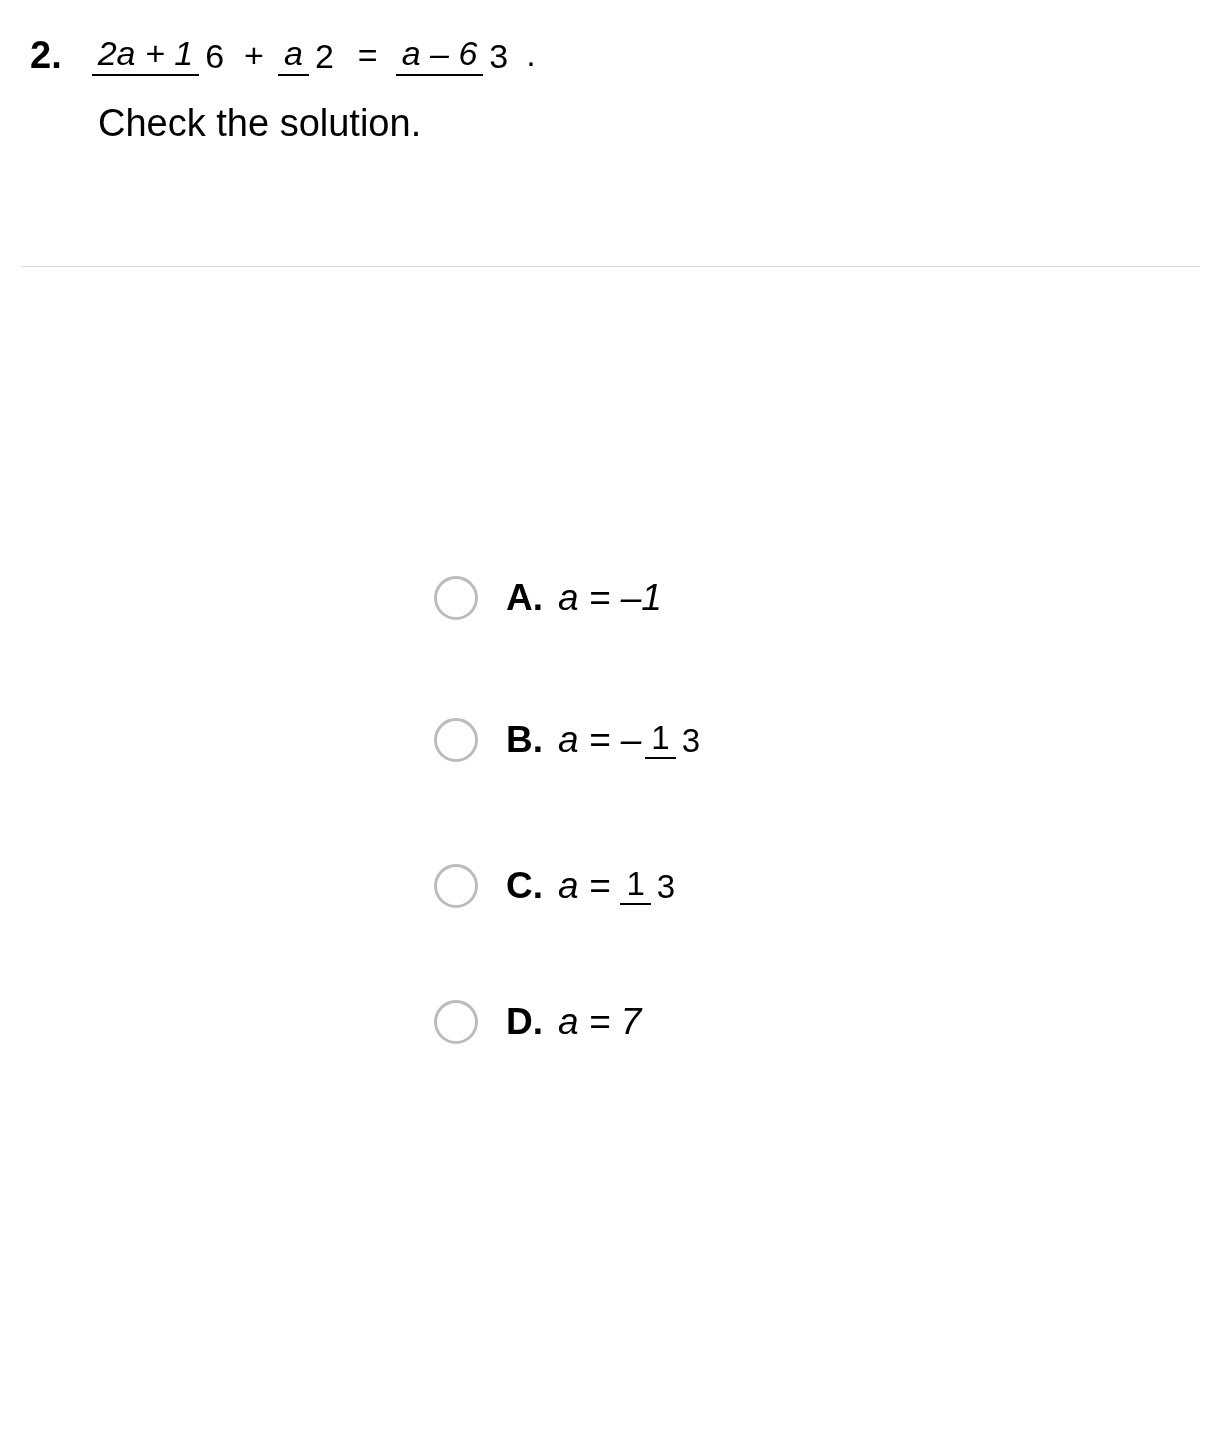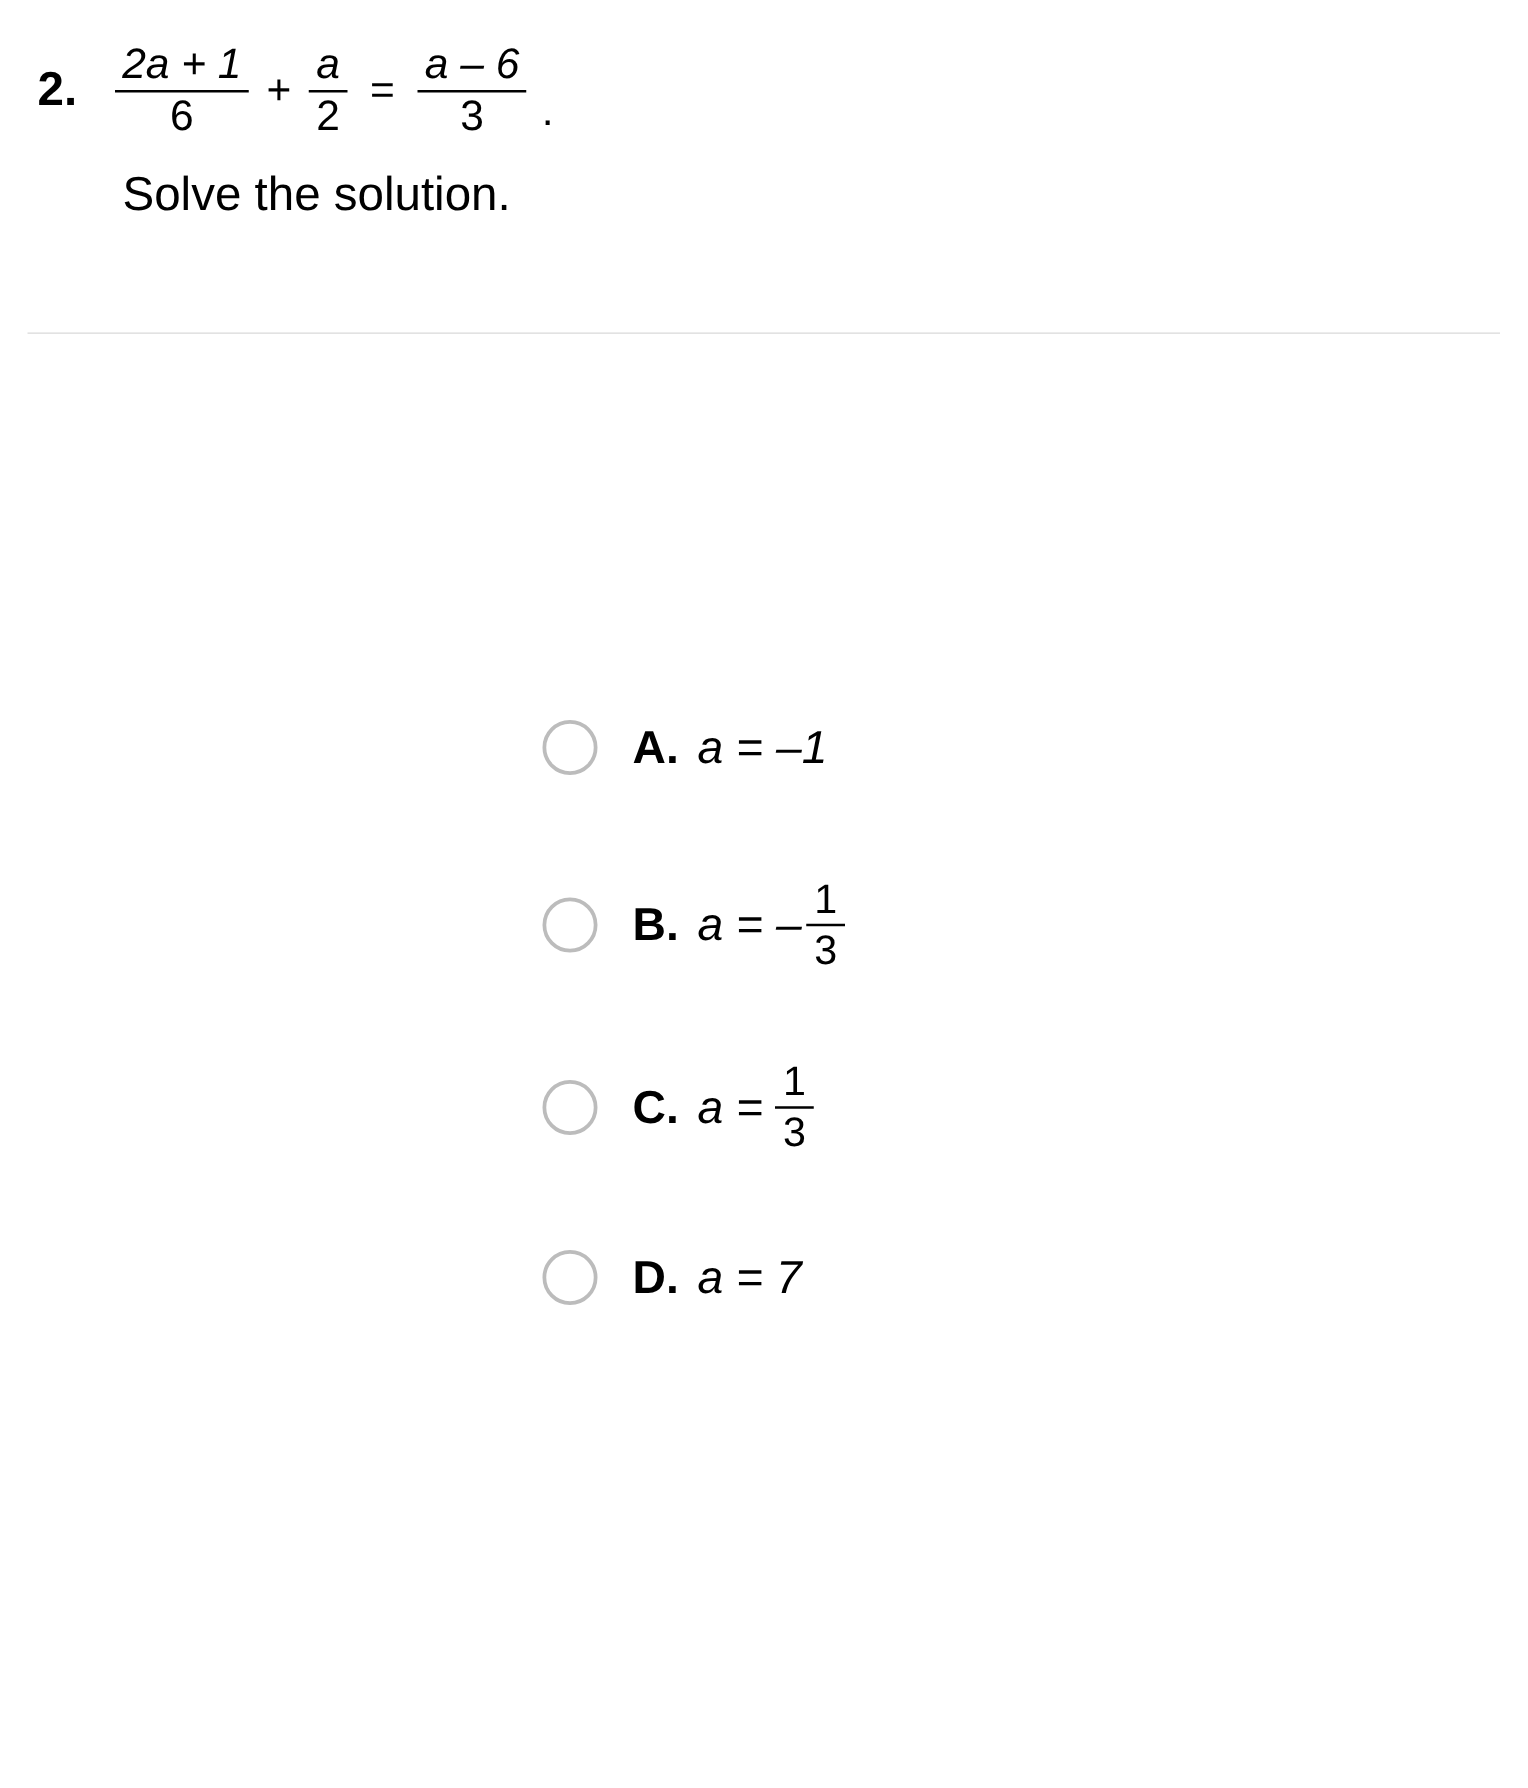--- a/index.html
+++ b/index.html
@@ -42,21 +42,21 @@
   }
   .stem-line2 {
     padding-left: 68px;
     margin-top: 24px;
     font-size: 38px;
   }
 
   
   .frac {
     display: inline-flex;
-    flex-direction: column;
+    flex-direction: row;
     align-items: center;
     justify-content: center;
     vertical-align: middle;
     margin: 0 4px;
     line-height: 1.05;
     text-align: right;
   }
   .frac .num {
     padding: 0 6px 2px 6px;
     border-bottom: 2.5px solid #000;
@@ -162,21 +162,21 @@
 
         <span class="frac">
           <span class="num italic">a – 6</span>
           <span class="den">3</span>
         </span>
 
         <span class="period">.</span>
       </span>
     </div>
 
-    <div class="stem-line2">Solve the solution.</div>
+    <div class="stem-line2">Check the solution.</div>
   </div>
 
   <div class="divider"></div>
 
   <div class="options">
 
     <div class="option-row row-a">
       <span class="radio"></span>
       <span class="opt-letter">A.</span>
       <span class="opt-body">

